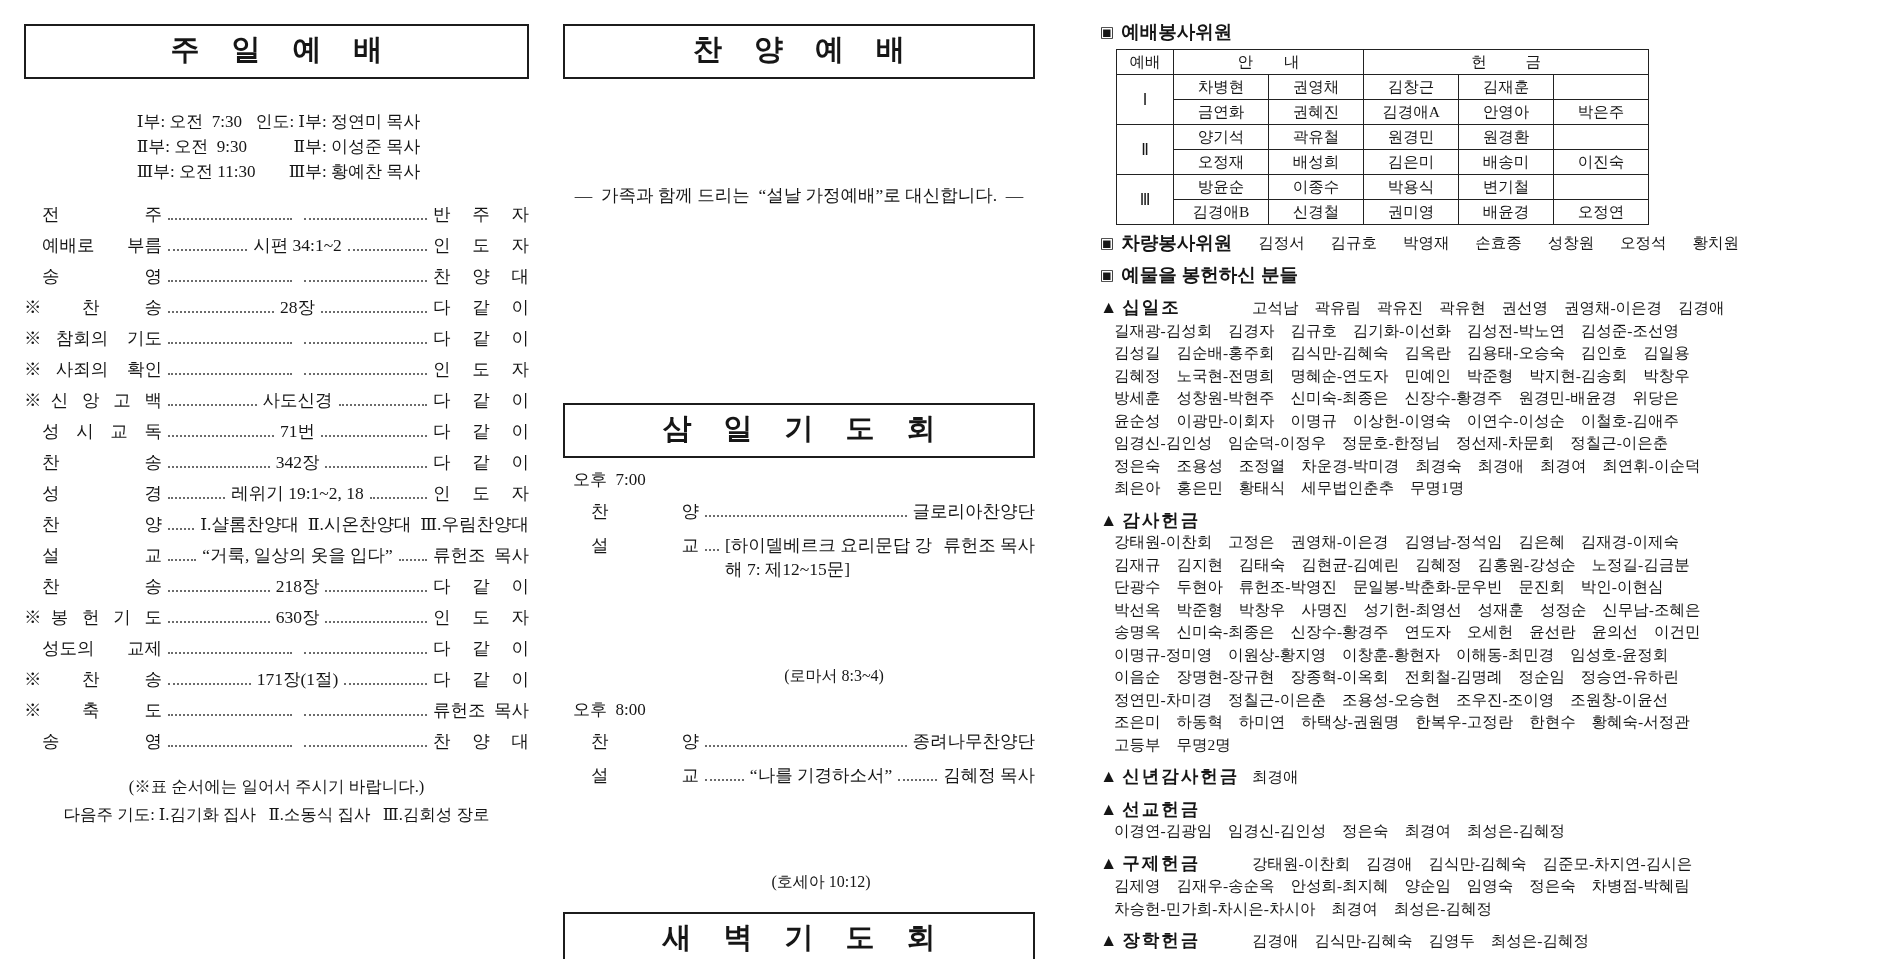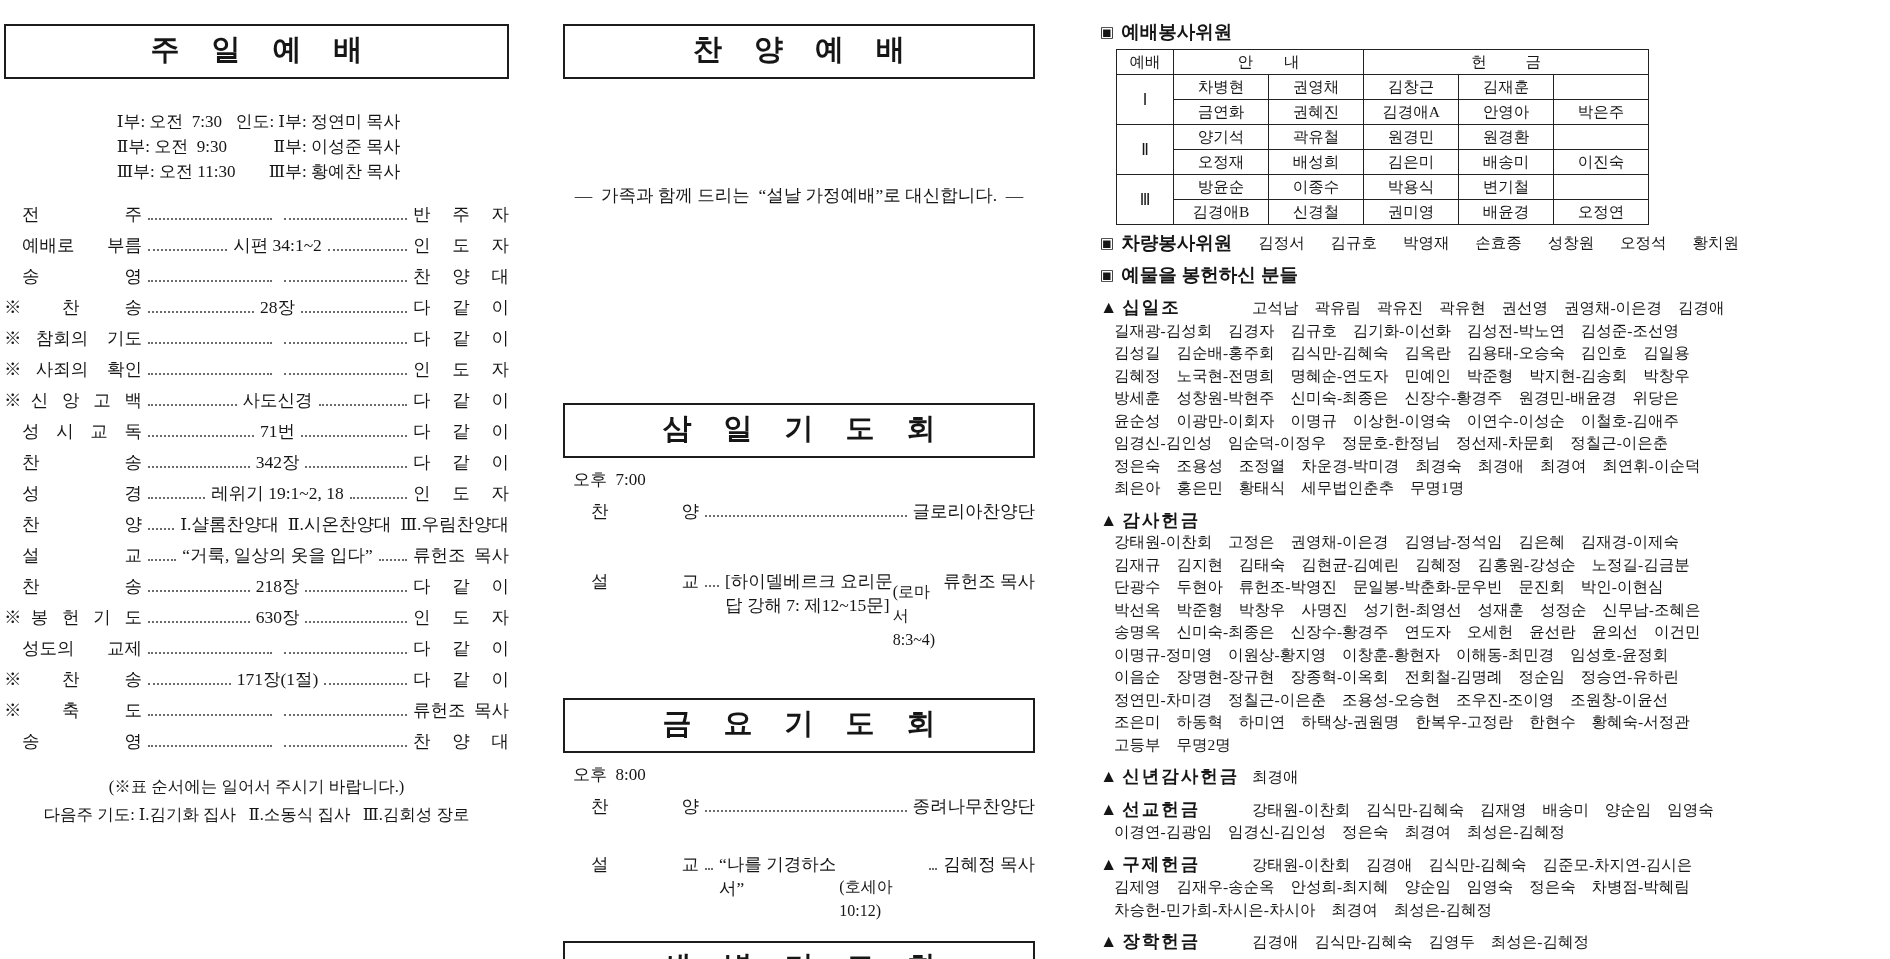--- a/index.html
+++ b/index.html
@@ -1,19 +1,19 @@
 <!DOCTYPE html>
 <html><head>
 <meta charset="utf-8">
 <style>
   html,body{margin:0;padding:0;background:#f4f4f2;}
   body{width:1890px;height:959px;position:relative;overflow:hidden;background:#ffffff;
        color:#161616;font-family:"Liberation Serif","DejaVu Serif",serif;}
   .col{position:absolute;top:0;}
-  .col-left{left:4px;top:24px;width:505px;}
+  .col-left{left:24px;top:24px;width:505px;}
   .col-mid{left:563px;top:24px;width:472px;}
   .col-right{left:1100px;top:20px;width:782px;}
 
   .title-box{border:2px solid #1c1c1c;text-align:center;
     font-family:"Liberation Sans","DejaVu Sans",sans-serif;font-weight:bold;
     font-size:29px;letter-spacing:12px;text-indent:12px;padding:4px 0 7px;}
 
   
   .times-row{display:flex;justify-content:center;margin:30px 6px 8px 10px;}
   .times div{white-space:pre;font-size:17px;line-height:25px;}
@@ -33,21 +33,21 @@
   .service-next{text-align:center;font-size:16.5px;margin-top:6px;white-space:pre;}
 
   
   .praise-note{margin-top:104px;text-align:center;font-size:17.5px;white-space:pre;}
   .gap-wed{margin-top:196px;}
   .gap-fri{margin-top:46px;}
   .gap-dawn{margin-top:18px;}
   .ptime{white-space:pre;font-size:17px;margin:10px 0 4px 10px;}
   .prow{display:flex;align-items:baseline;font-size:17.5px;margin:8px 0 10px;}
   .plabel{flex:none;display:inline-block;width:108px;margin-left:28px;text-align:justify;text-align-last:justify;}
-  .centerwrap{display:flex;flex-direction:row;align-items:center;}
+  .centerwrap{display:flex;flex-direction:column;align-items:center;gap:36px;}
   .psub{font-size:16px;line-height:24px;margin-top:47px;}
   .prole{flex:none;white-space:pre;}
   .tight .dots{flex:0 0 14px;}
 
   
   .sec-head{font-family:"Liberation Sans","DejaVu Sans",sans-serif;font-weight:bold;
     font-size:18.5px;display:flex;align-items:center;line-height:24px;}
   .sq{font-size:15px;margin-right:7px;}
   table.committee{border-collapse:collapse;margin:5px 0 6px 16px;}
   table.committee td{border:1.6px solid #222;text-align:center;font-size:15.5px;
@@ -223,21 +223,20 @@
   <div class="prow tight">
     <span class="plabel">설 교</span>
     <span class="dots"></span>
     <span class="centerwrap" style="flex:1;">
       <span class="pmain">[하이델베르크 요리문답 강해 7: 제12~15문]</span>
       <span class="psub">(로마서 8:3~4)</span>
     </span>
     <span class="prole">류헌조 목사</span>
   </div>
 
-  <div class="title-box gap-fri">금 요 기 도 회</div>
   <div class="ptime">오후  8:00</div>
   <div class="prow">
     <span class="plabel">찬 양</span>
     <span class="dots"></span>
     <span class="prole">종려나무찬양단</span>
   </div>
   <div class="prow">
     <span class="plabel">설 교</span>
     <span class="dots"></span>
     <span class="centerwrap">
@@ -361,21 +360,20 @@
   <div class="off">
     <div class="off-first off-line">
       <span class="off-label"><span class="tri">▲</span><span>신년감사헌금</span></span>
       <span class="names">최경애</span>
     </div>
   </div>
 
   <div class="off">
     <div class="off-first off-line">
       <span class="off-label"><span class="tri">▲</span><span>선교헌금</span></span>
-      <span class="names">강태원-이찬회 김식만-김혜숙 김재영 배송미 양순임 임영숙</span>
     </div>
     <div class="off-line indent names">이경연-김광임 임경신-김인성 정은숙 최경여 최성은-김혜정</div>
   </div>
 
   <div class="off">
     <div class="off-first off-line">
       <span class="off-label"><span class="tri">▲</span><span>구제헌금</span></span>
       <span class="names">강태원-이찬회 김경애 김식만-김혜숙 김준모-차지연-김시은</span>
     </div>
     <div class="off-line indent names">김제영 김재우-송순옥 안성희-최지혜 양순임 임영숙 정은숙 차병점-박혜림</div>

